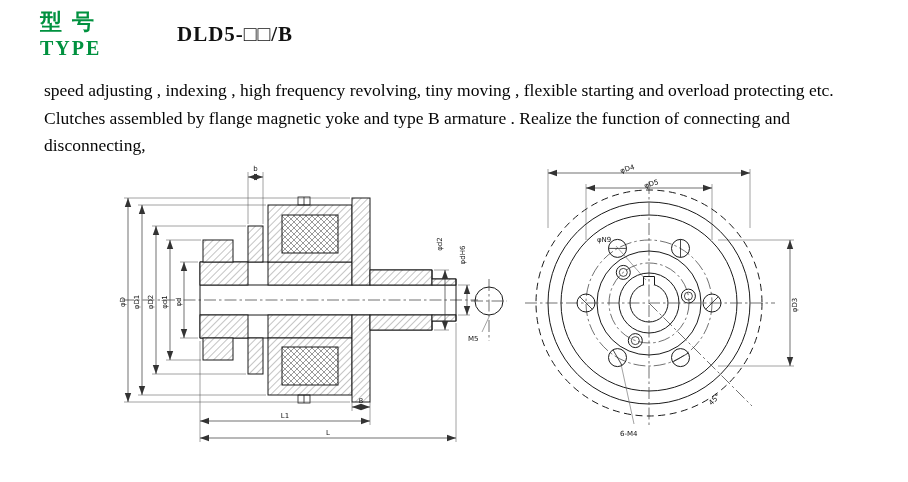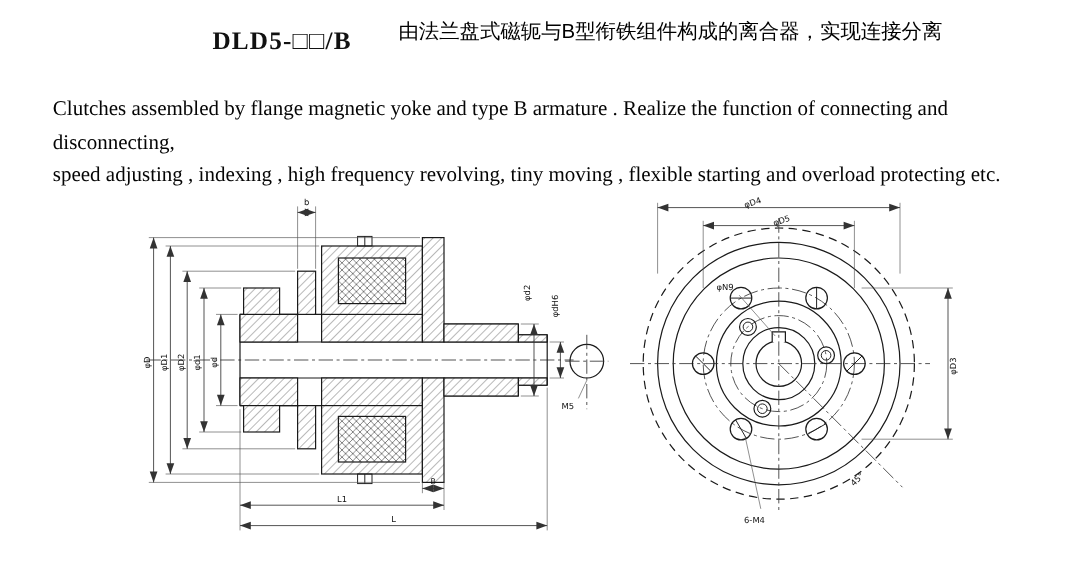--- a/index.html
+++ b/index.html
@@ -24,27 +24,30 @@
   .ext{stroke:#555;stroke-width:0.55;fill:none;}
   .dim{stroke:#333;stroke-width:0.7;fill:none;}
   .dimtext{font:7px "DejaVu Sans", sans-serif;fill:#111;stroke:none;}
   .dimtext-s{font:6.5px "DejaVu Sans", sans-serif;fill:#111;stroke:none;}
 </style>
 </head>
 <body>
 
 <div class="page" style="--accent: #00913f;">
 
+  <div class="type-block">
+    <div class="type-cn">型 号</div>
+    <div class="type-en">TYPE</div>
+  </div>
   <div class="model">DLD5-□□/B</div>
   <div class="desc-cn">
-    <div class="l1">由法兰盘式磁轭与B型衔铁组件构成的离合器，实现连接分离</div>
   </div>
   <div class="desc-en">
+    <div>speed adjusting , indexing , high frequency revolving, tiny moving , flexible starting and overload protecting etc.</div>
     <div>Clutches assembled by flange magnetic yoke and type B armature . Realize the function of connecting and disconnecting,</div>
-    <div>speed adjusting , indexing , high frequency revolving, tiny moving , flexible starting and overload protecting etc.</div>
   </div>
 
   <svg class="drawing" width="908" height="482" viewBox="0 0 908 482">
     <defs>
       <marker id="arr" viewBox="0 0 10 8" markerWidth="10" markerHeight="8" refX="9.5" refY="4" orient="auto-start-reverse" markerUnits="userSpaceOnUse">
         <path d="M0.5,0.8 L9.5,4 L0.5,7.2 Z" fill="#333"></path>
       </marker>
       <pattern id="hatch" patternUnits="userSpaceOnUse" width="5" height="5" patternTransform="rotate(45)">
         <rect width="5" height="5" fill="#fff"></rect>
         <line x1="0" y1="0" x2="0" y2="5" stroke="#555" stroke-width="0.7"></line>

